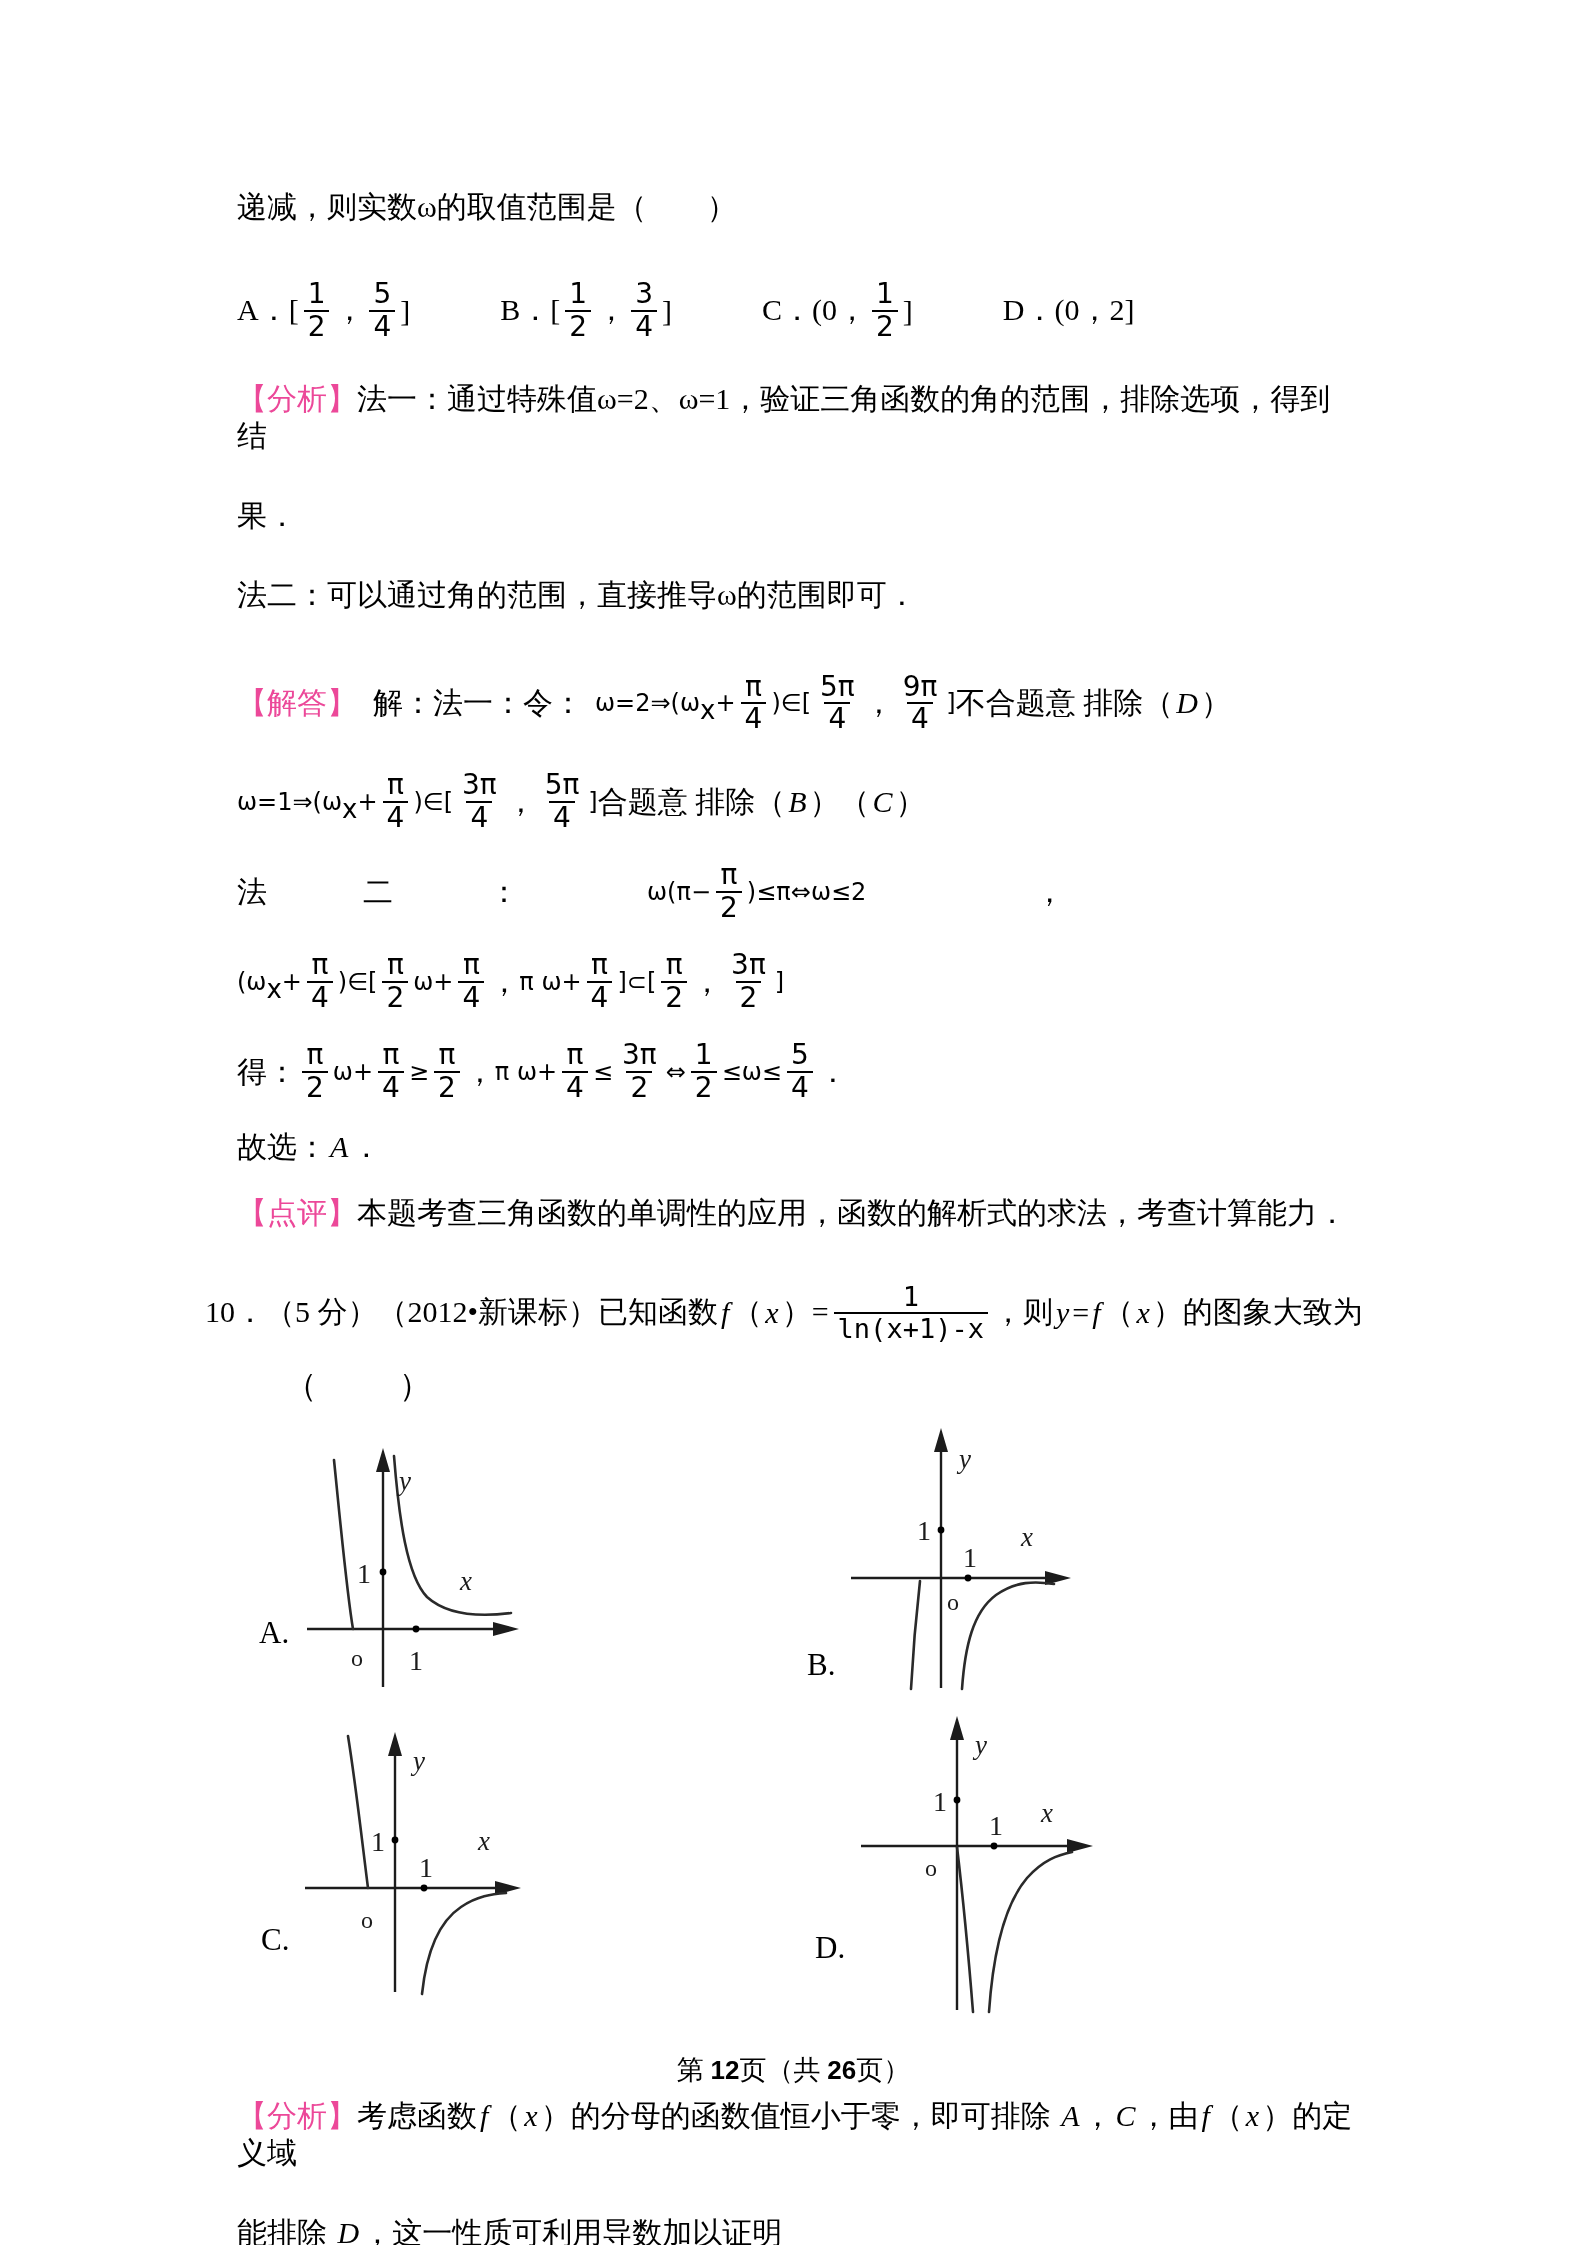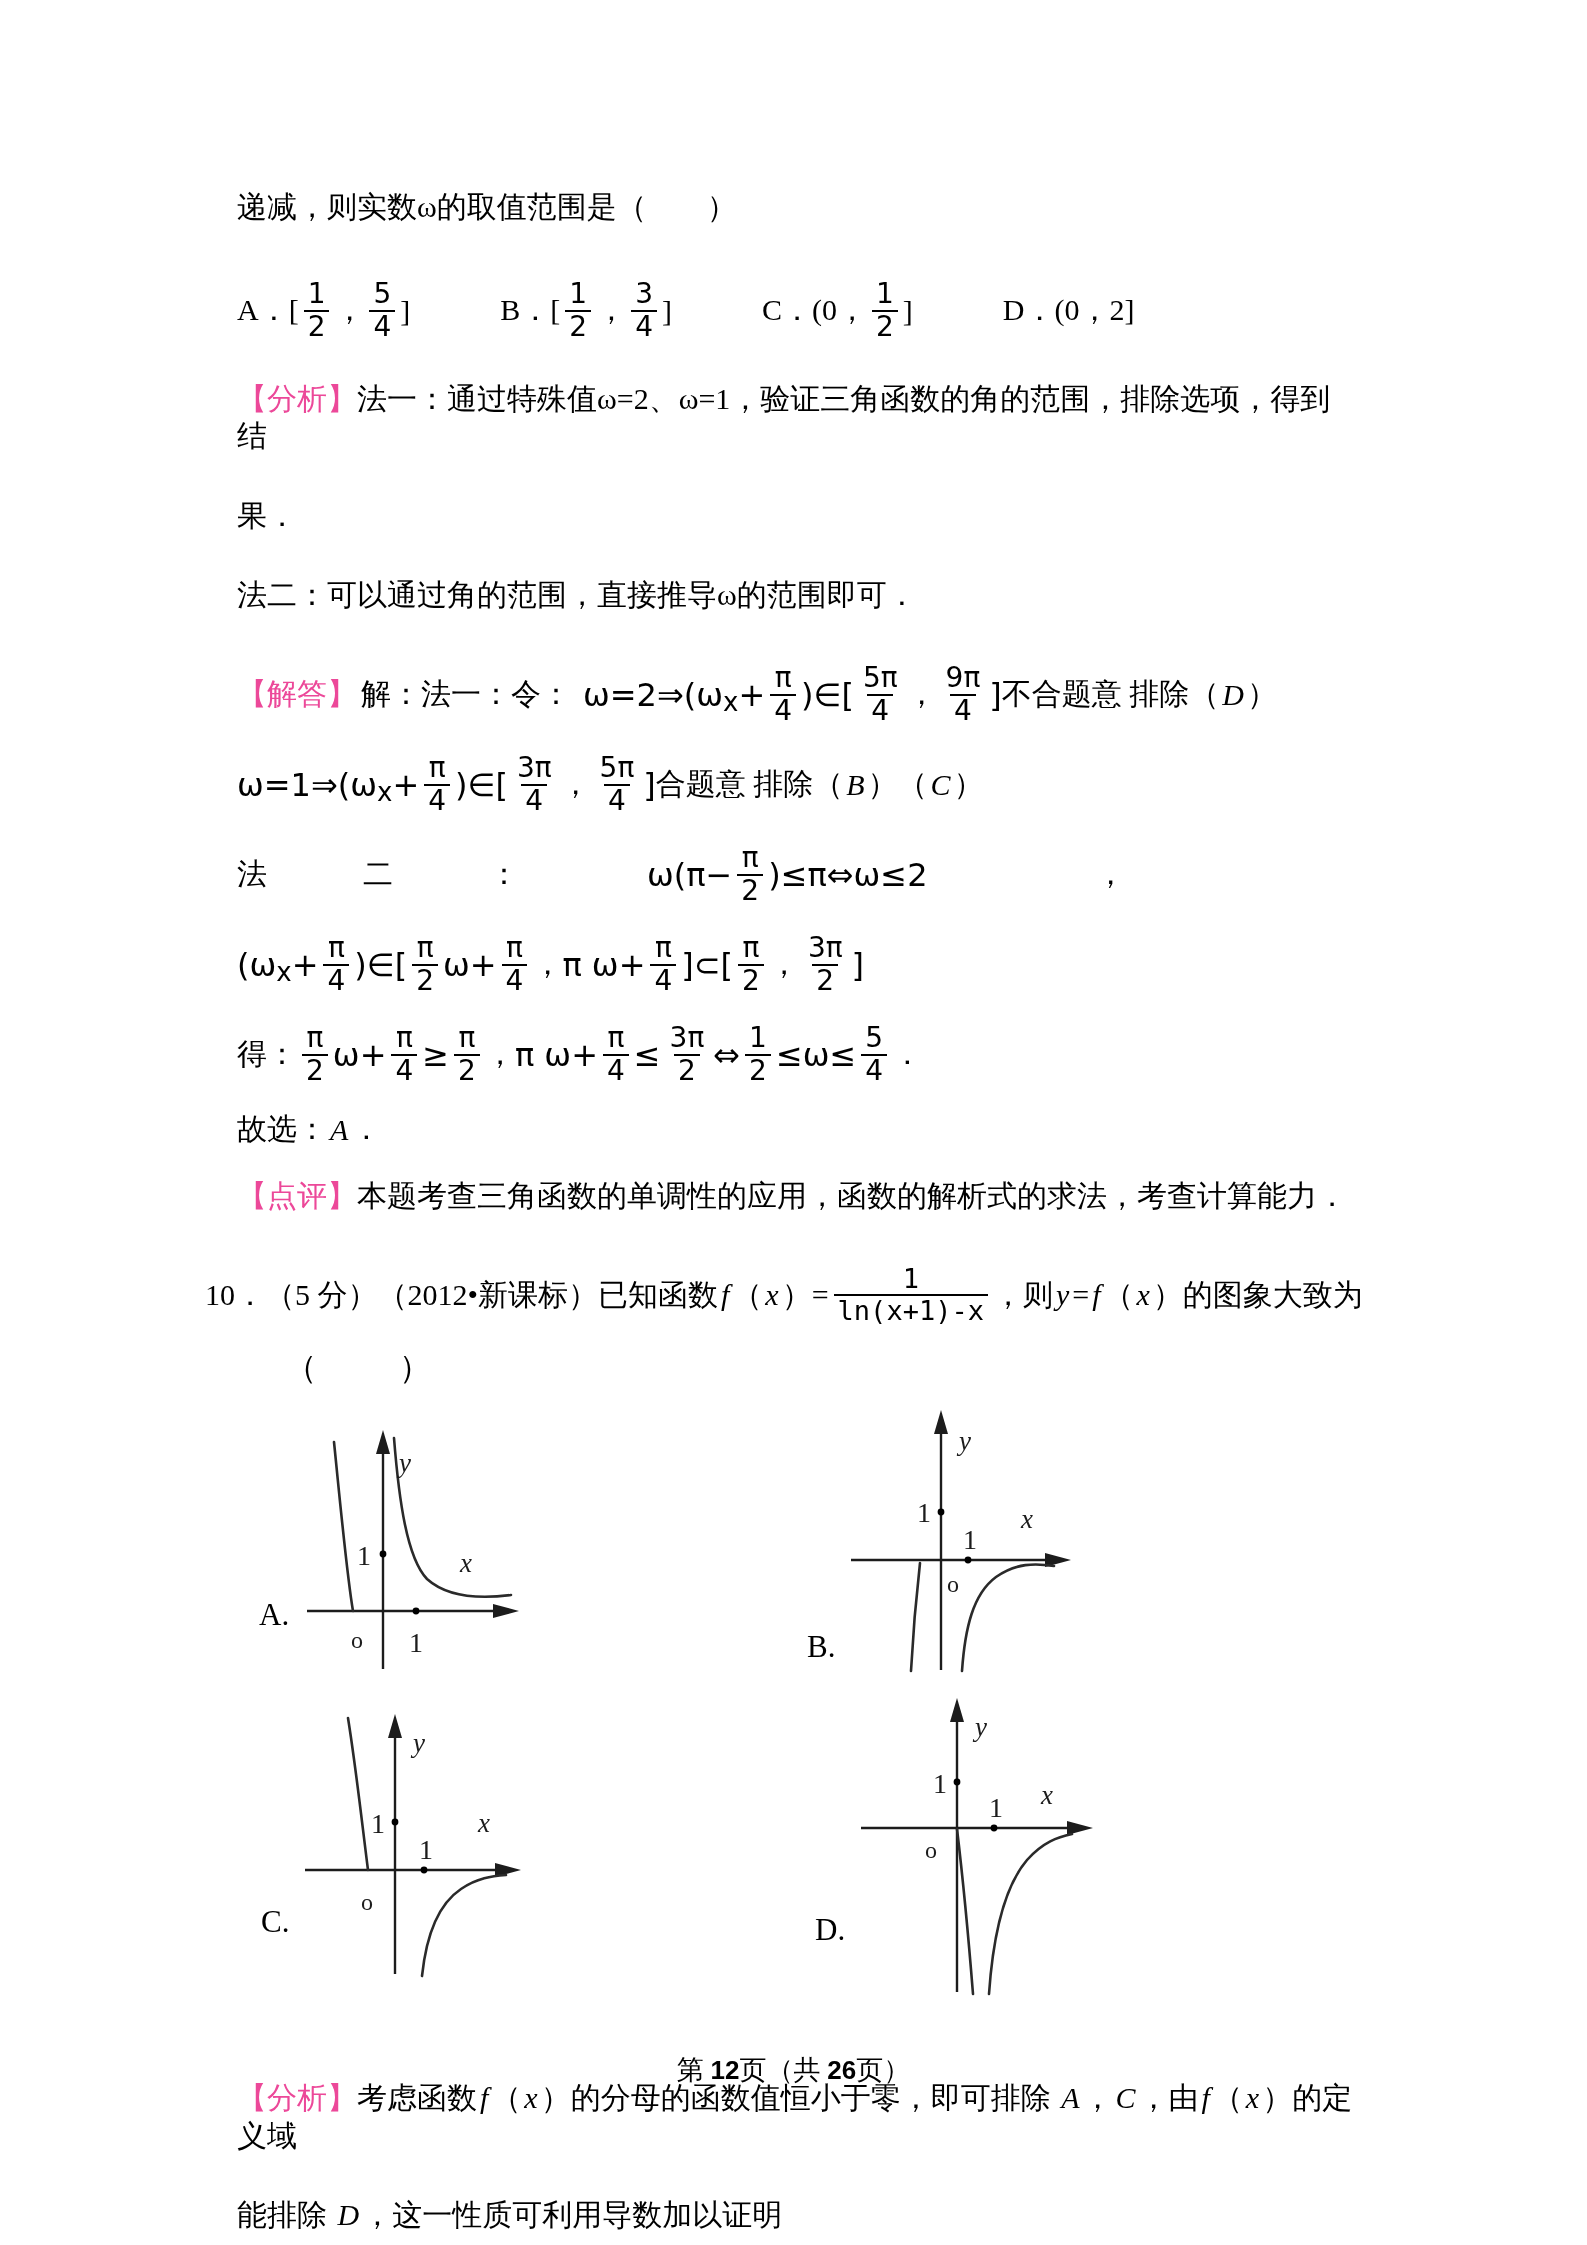--- a/index.html
+++ b/index.html
@@ -9,21 +9,21 @@
     position:relative;overflow:hidden;
   }
   .content{position:absolute;left:237px;top:188px;width:1130px;}
   .line{font-size:30px;line-height:1.25;margin:0 12px 42px 0;}
   .marker{color:#ec4899;}
   .opts-row{display:flex;align-items:center;gap:90px;margin:0 0 26px 0;min-height:86px;}
   .opt{display:flex;align-items:center;font-size:30px;}
   .mline{display:flex;align-items:center;font-size:30px;margin:0 0 12px 0;min-height:78px;white-space:nowrap;}
   .mline > span{flex:0 0 auto;}
   .tok-txt{font-family:"Liberation Serif","DejaVu Serif",serif;}
-  .tok-sym{font-family:"DejaVu Sans",sans-serif;font-size:32px;}
+  .tok-sym{font-family:"DejaVu Sans",sans-serif;font-size:24px;}
   .tok-fm{font-family:"DejaVu Sans Mono",monospace;font-size:28px;}
   .tok-it{font-style:italic;padding:0 3px;}
   .tok-sub{position:relative;top:7px;font-size:26px;font-family:"DejaVu Sans",sans-serif;}
   .frac{display:inline-flex;flex-direction:column;align-items:center;margin:0 5px;font-size:28px;line-height:1.1;font-family:"DejaVu Sans",sans-serif;}
   .frac .num{padding:0 4px;}
   .frac .den{border-top:2px solid #000;padding:0 4px;}
   .frac.mono{font-family:"DejaVu Sans Mono",monospace;font-size:27px;}
   .outdent{margin-left:-32px;}
   .paren-line{font-size:32px;margin:6px 0 0 48px;letter-spacing:6px;}
   .graphs{position:relative;height:645px;margin-top:18px;}
@@ -89,21 +89,21 @@
         <span class="tok-txt">D．(0，2]</span>
       </span>
   </div>
 
   <p class="line"><span class="marker">【分析】</span><span>法一：通过特殊值ω=2、ω=1，验证三角函数的角的范围，排除选项，得到结</span></p>
   <p class="line">果．</p>
   <p class="line">法二：可以通过角的范围，直接推导ω的范围即可．</p>
 
   <div class="mline">
       <span class="marker">【解答】</span>
-      <span class="mline" style="margin:4px;min-height:0;">
+      <span class="mline" style="margin:16px;min-height:0;">
         <span class="tok-txt">解：法一：令：</span>
         <span style="display: inline-block; width: 12px;"></span>
         <span class="tok-sym">ω=2⇒(ω</span>
         <span class="tok-sub">x</span>
         <span class="tok-sym">+</span>
         <span class="frac">
           <span class="num">π</span>
           <span class="den">4</span>
         </span>
         <span class="tok-sym">)∈[</span>

